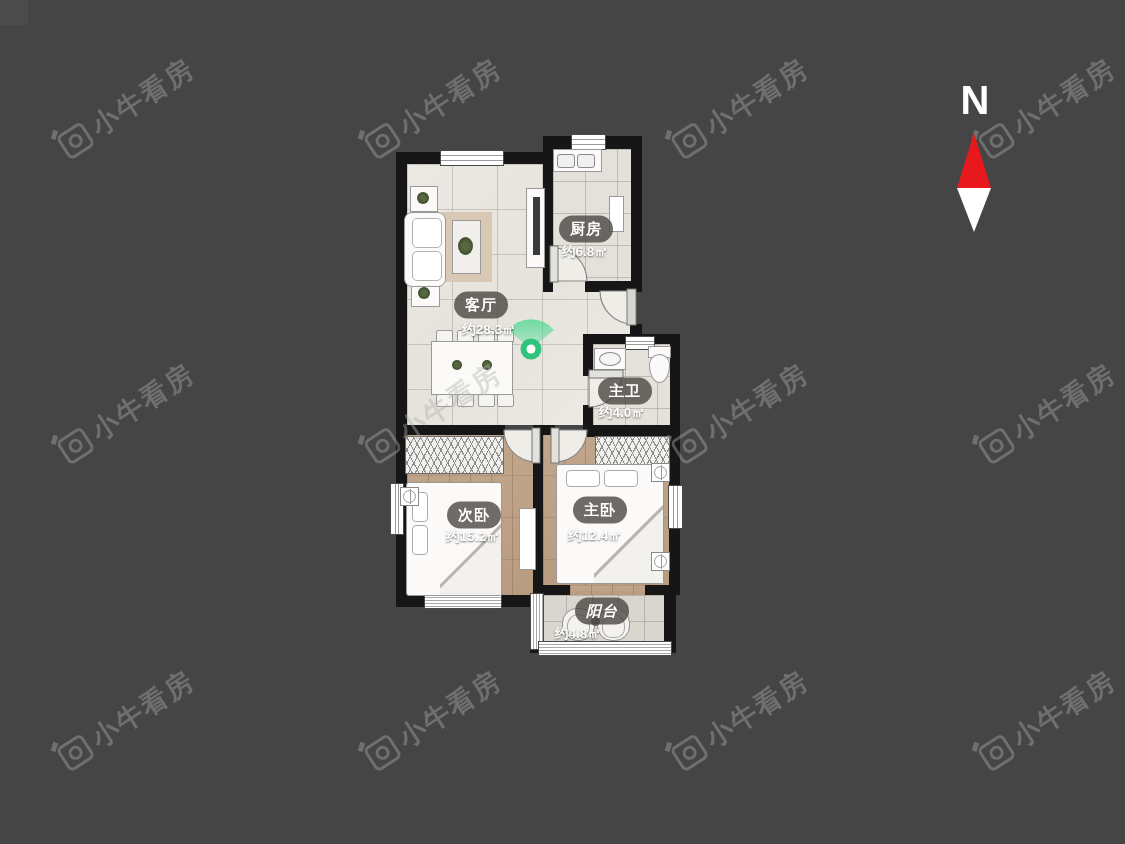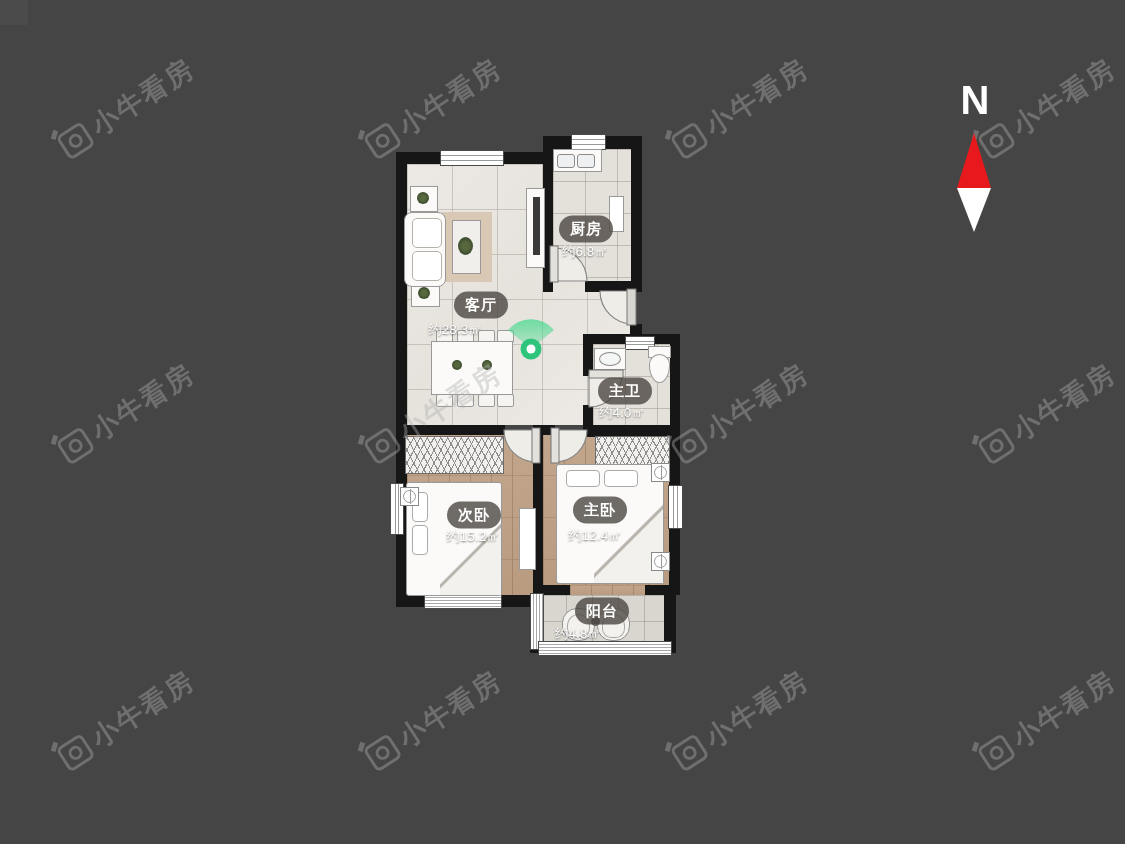--- a/index.html
+++ b/index.html
@@ -77,21 +77,21 @@
   .tubchair{position:absolute;z-index:15;width:31px;height:31px;background:#f4f2ee;border:1px solid #8f8f8f;border-radius:45%;}
   .tubchair::after{content:"";position:absolute;inset:5px 4px 2px 4px;border:1px solid #a8a8a8;border-radius:50% 50% 40% 40%;}
   
   .pill{
     position:absolute;z-index:30;transform:translate(-50%,-50%);
     background:rgba(72,67,61,.78);color:#fff;border-radius:15px;
     padding:4px 11px;font-size:15px;font-weight:bold;letter-spacing:1px;white-space:nowrap;
   }
   .area{
     position:absolute;z-index:30;transform:translate(-50%,-50%);
-    color:#fff;font-size:13.5px;font-weight:normal;white-space:nowrap;
+    color:#fff;font-size:13.5px;font-weight:bold;white-space:nowrap;
     text-shadow:0 1px 2px rgba(0,0,0,.55);
   }
   
   .compass{position:absolute;left:930px;top:80px;width:90px;z-index:60;text-align:center;}
   .compass-n{color:#fff;font-size:40px;font-weight:bold;line-height:1;}
   .corner-patch{position:absolute;left:0;top:0;width:28px;height:25px;background:#4b4b4b;z-index:5;}
   svg{display:block;}
 </style>
 </head>
 <body>
@@ -277,30 +277,30 @@
     <rect x="551" y="428" width="8" height="35" fill="#e3e1dc" stroke="#777"></rect>
 
     <g>
       <path d="M 531 349 L 508 330 A 30 30 0 0 1 554 330 Z" fill="url(#fanGrad)"></path>
       <circle cx="531" cy="349" r="10.5" fill="#2fc47c"></circle>
       <circle cx="531" cy="349" r="4.5" fill="#ffffff"></circle>
     </g>
   </svg>
 
   <div class="pill" style="left:481px;top:305px;">客厅</div>
-  <div class="area" style="left:455px;top:330px;">约28.3㎡</div>
+  <div class="area" style="left:489px;top:330px;">约28.3㎡</div>
   <div class="pill" style="left:586px;top:229px;">厨房</div>
   <div class="area" style="left:585px;top:252px;">约6.8㎡</div>
   <div class="pill" style="left:625px;top:391px;">主卫</div>
   <div class="area" style="left:622px;top:413px;">约4.0㎡</div>
   <div class="pill" style="left:474px;top:515px;">次卧</div>
   <div class="area" style="left:473px;top:537px;">约15.2㎡</div>
   <div class="pill" style="left:600px;top:510px;">主卧</div>
   <div class="area" style="left:595px;top:536px;">约12.4㎡</div>
-  <div class="pill" style="left:602px;top:611px;">阳台</div>
+  <div class="pill" style="left:602px;top:611px;font-style:italic;">阳台</div>
   <div class="area" style="left:578px;top:634px;">约4.8㎡</div>
 </div>
 
 <div class="compass">
   <div class="compass-n">N</div>
 </div>
 <svg class="abs" style="left:956px;top:133px;z-index:60;" width="36" height="100" viewBox="0 0 36 100">
   <polygon points="18,0 1,55 35,55" fill="#e8191c"></polygon>
   <polygon points="1,55 35,55 18,99" fill="#ffffff"></polygon>
 </svg>

